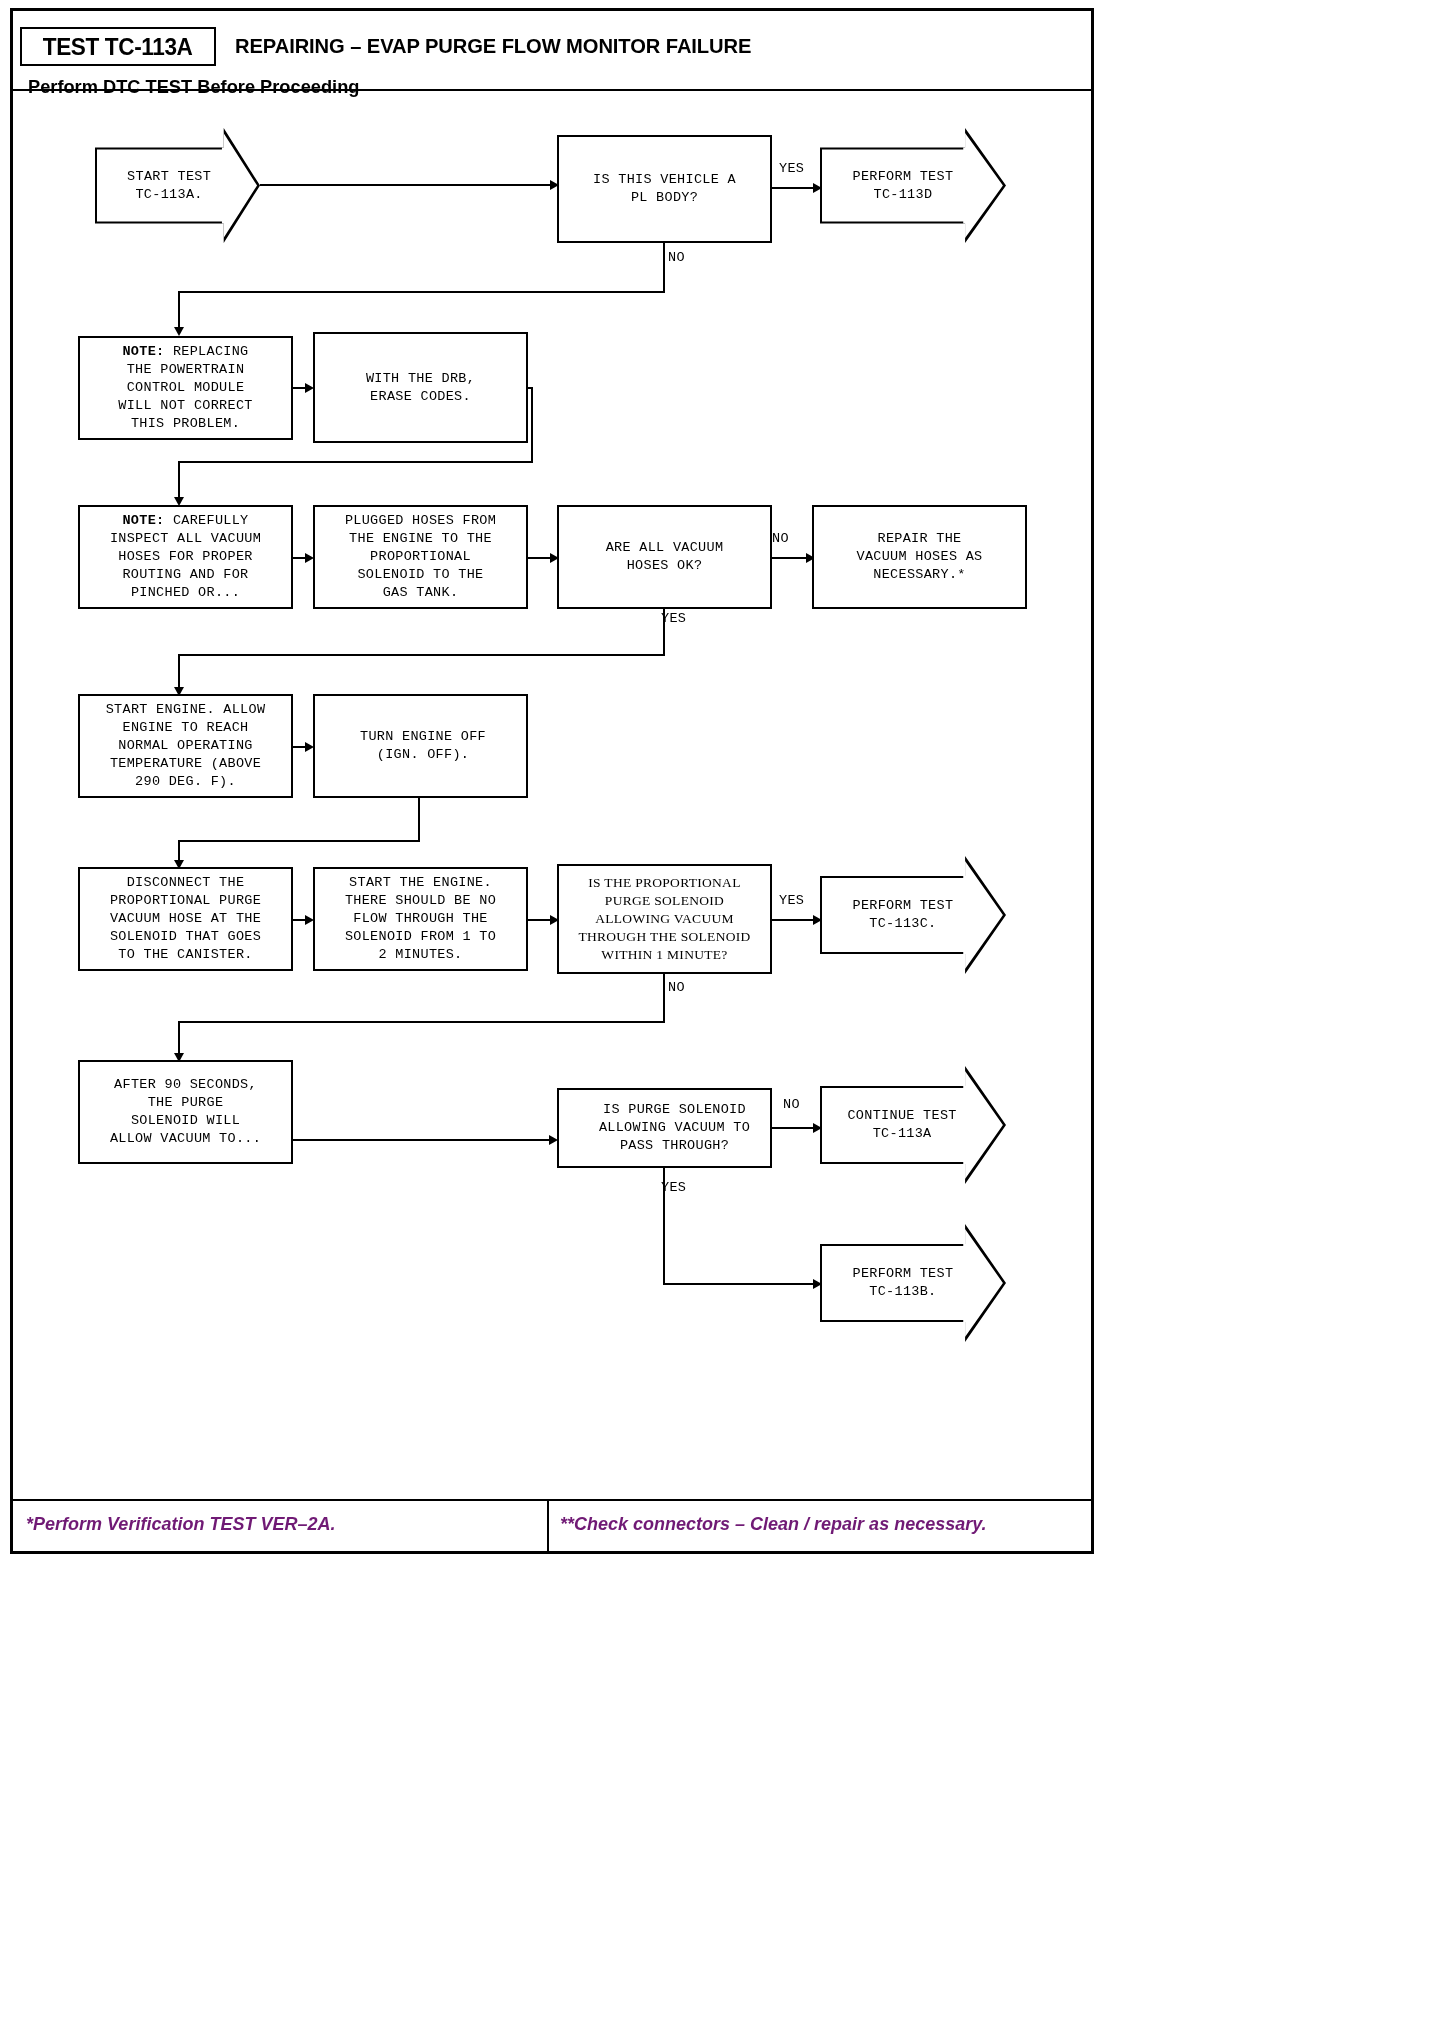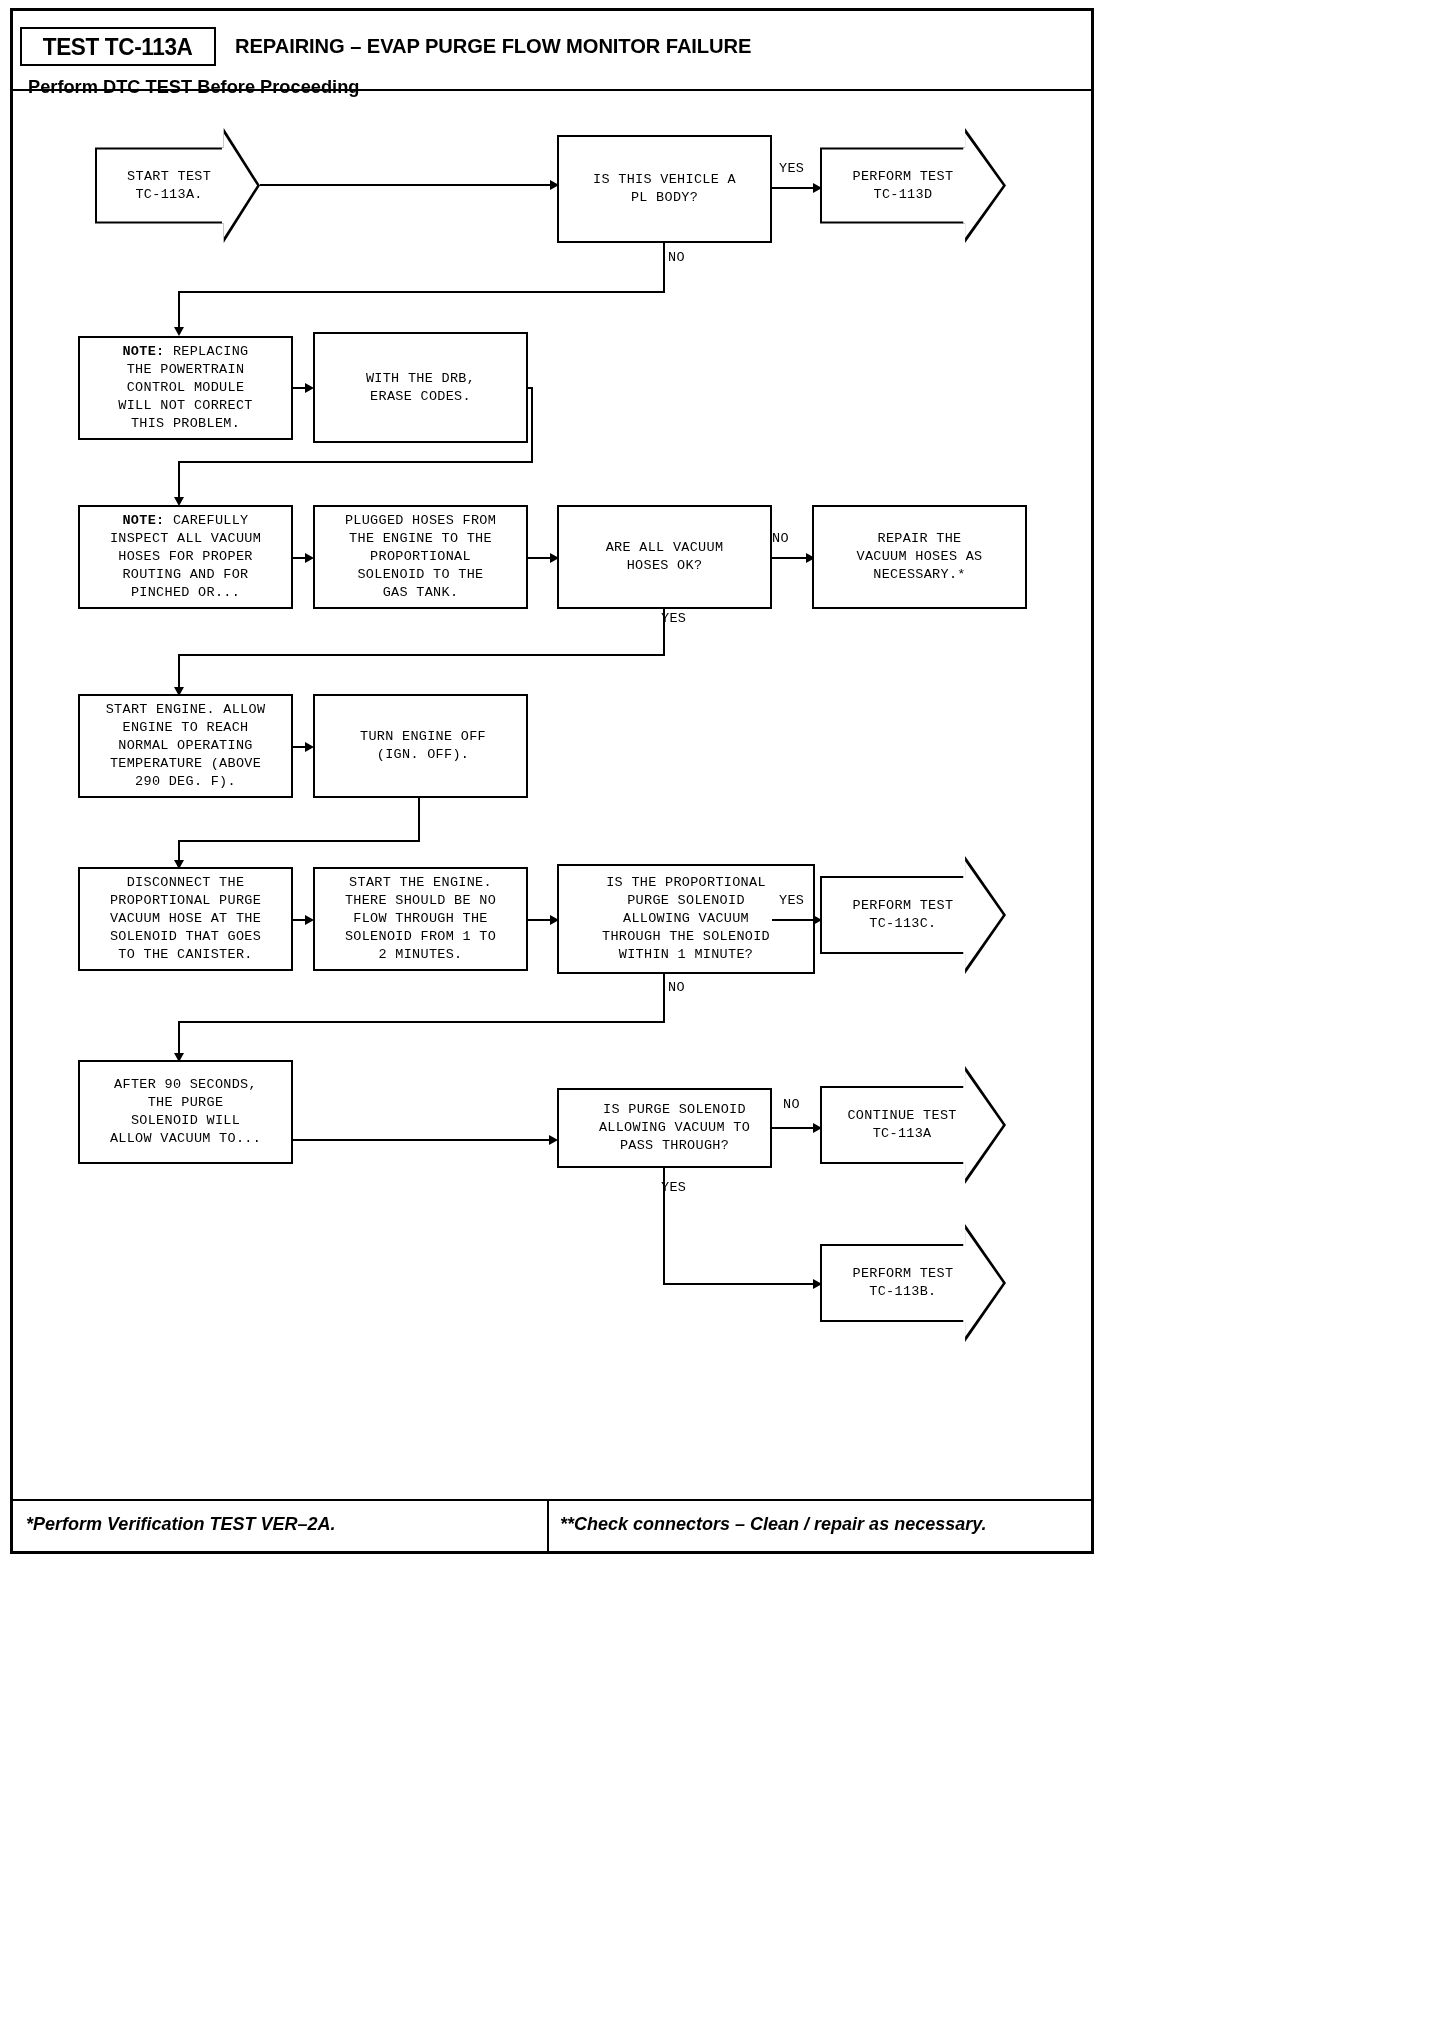--- a/index.html
+++ b/index.html
@@ -99,21 +99,21 @@
     width: 2px;
     height: 52px;
     background: #000;
   }
   .footer-note {
     position: absolute;
     top: 1514px;
     font-size: 18px;
     font-weight: bold;
     font-style: italic;
-    color: #000000;
+    color: #701a75;
     white-space: nowrap;
   }
   #footer-left  { left: 26px; }
   #footer-right { left: 560px; }
 
   
   .node {
     position: absolute;
     border: 2px solid #000;
     box-sizing: border-box;
@@ -336,21 +336,21 @@
     <span>START THE ENGINE.
 THERE SHOULD BE NO
 FLOW THROUGH THE
 SOLENOID FROM 1 TO
 2 MINUTES.</span>
   </div>
 
   <div class="hline" style="left:528px; top:919px; width:29px;"></div>
   <div class="arrow-r" style="left:550px; top:915px;"></div>
 
-  <div class="node" style="left:557px; top:864px; width:258px; height:110px;">
+  <div class="node" style="left:557px; top:864px; width:215px; height:110px;font-family:Liberation Serif, serif;">
     <span>IS THE PROPORTIONAL
 PURGE SOLENOID
 ALLOWING VACUUM
 THROUGH THE SOLENOID
 WITHIN 1 MINUTE?</span>
   </div>
 
   <div class="edge-label" style="left:779px; top:893px;">YES</div>
   <div class="hline" style="left:772px; top:919px; width:47px;"></div>
   <div class="arrow-r" style="left:813px; top:915px;"></div>

